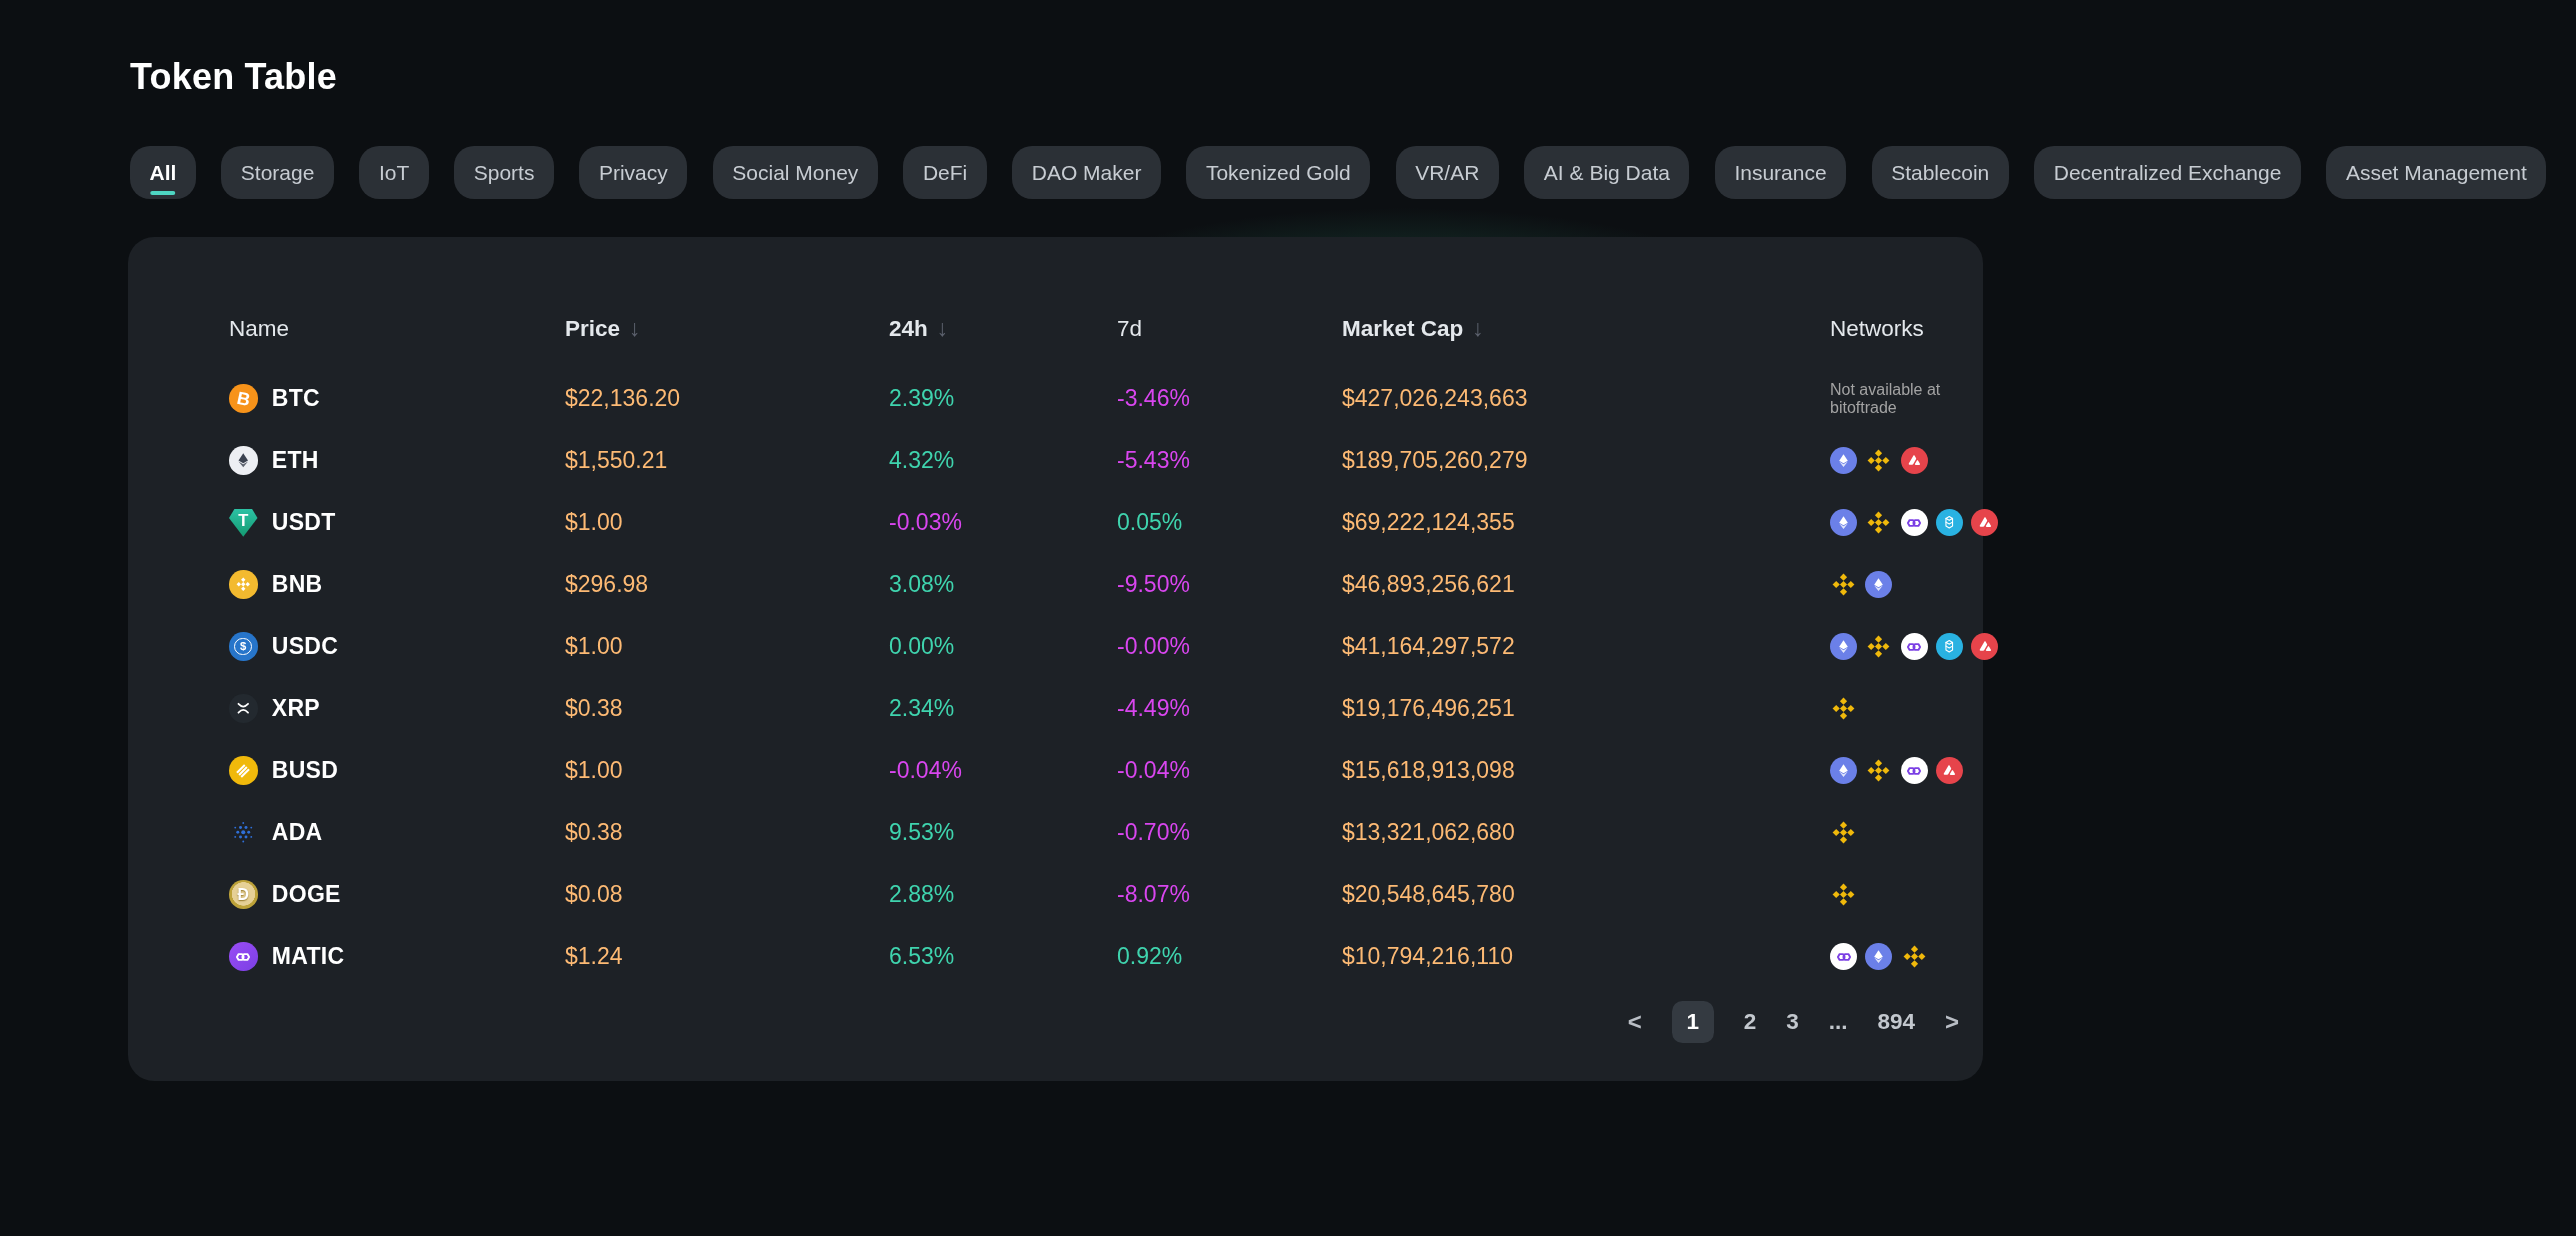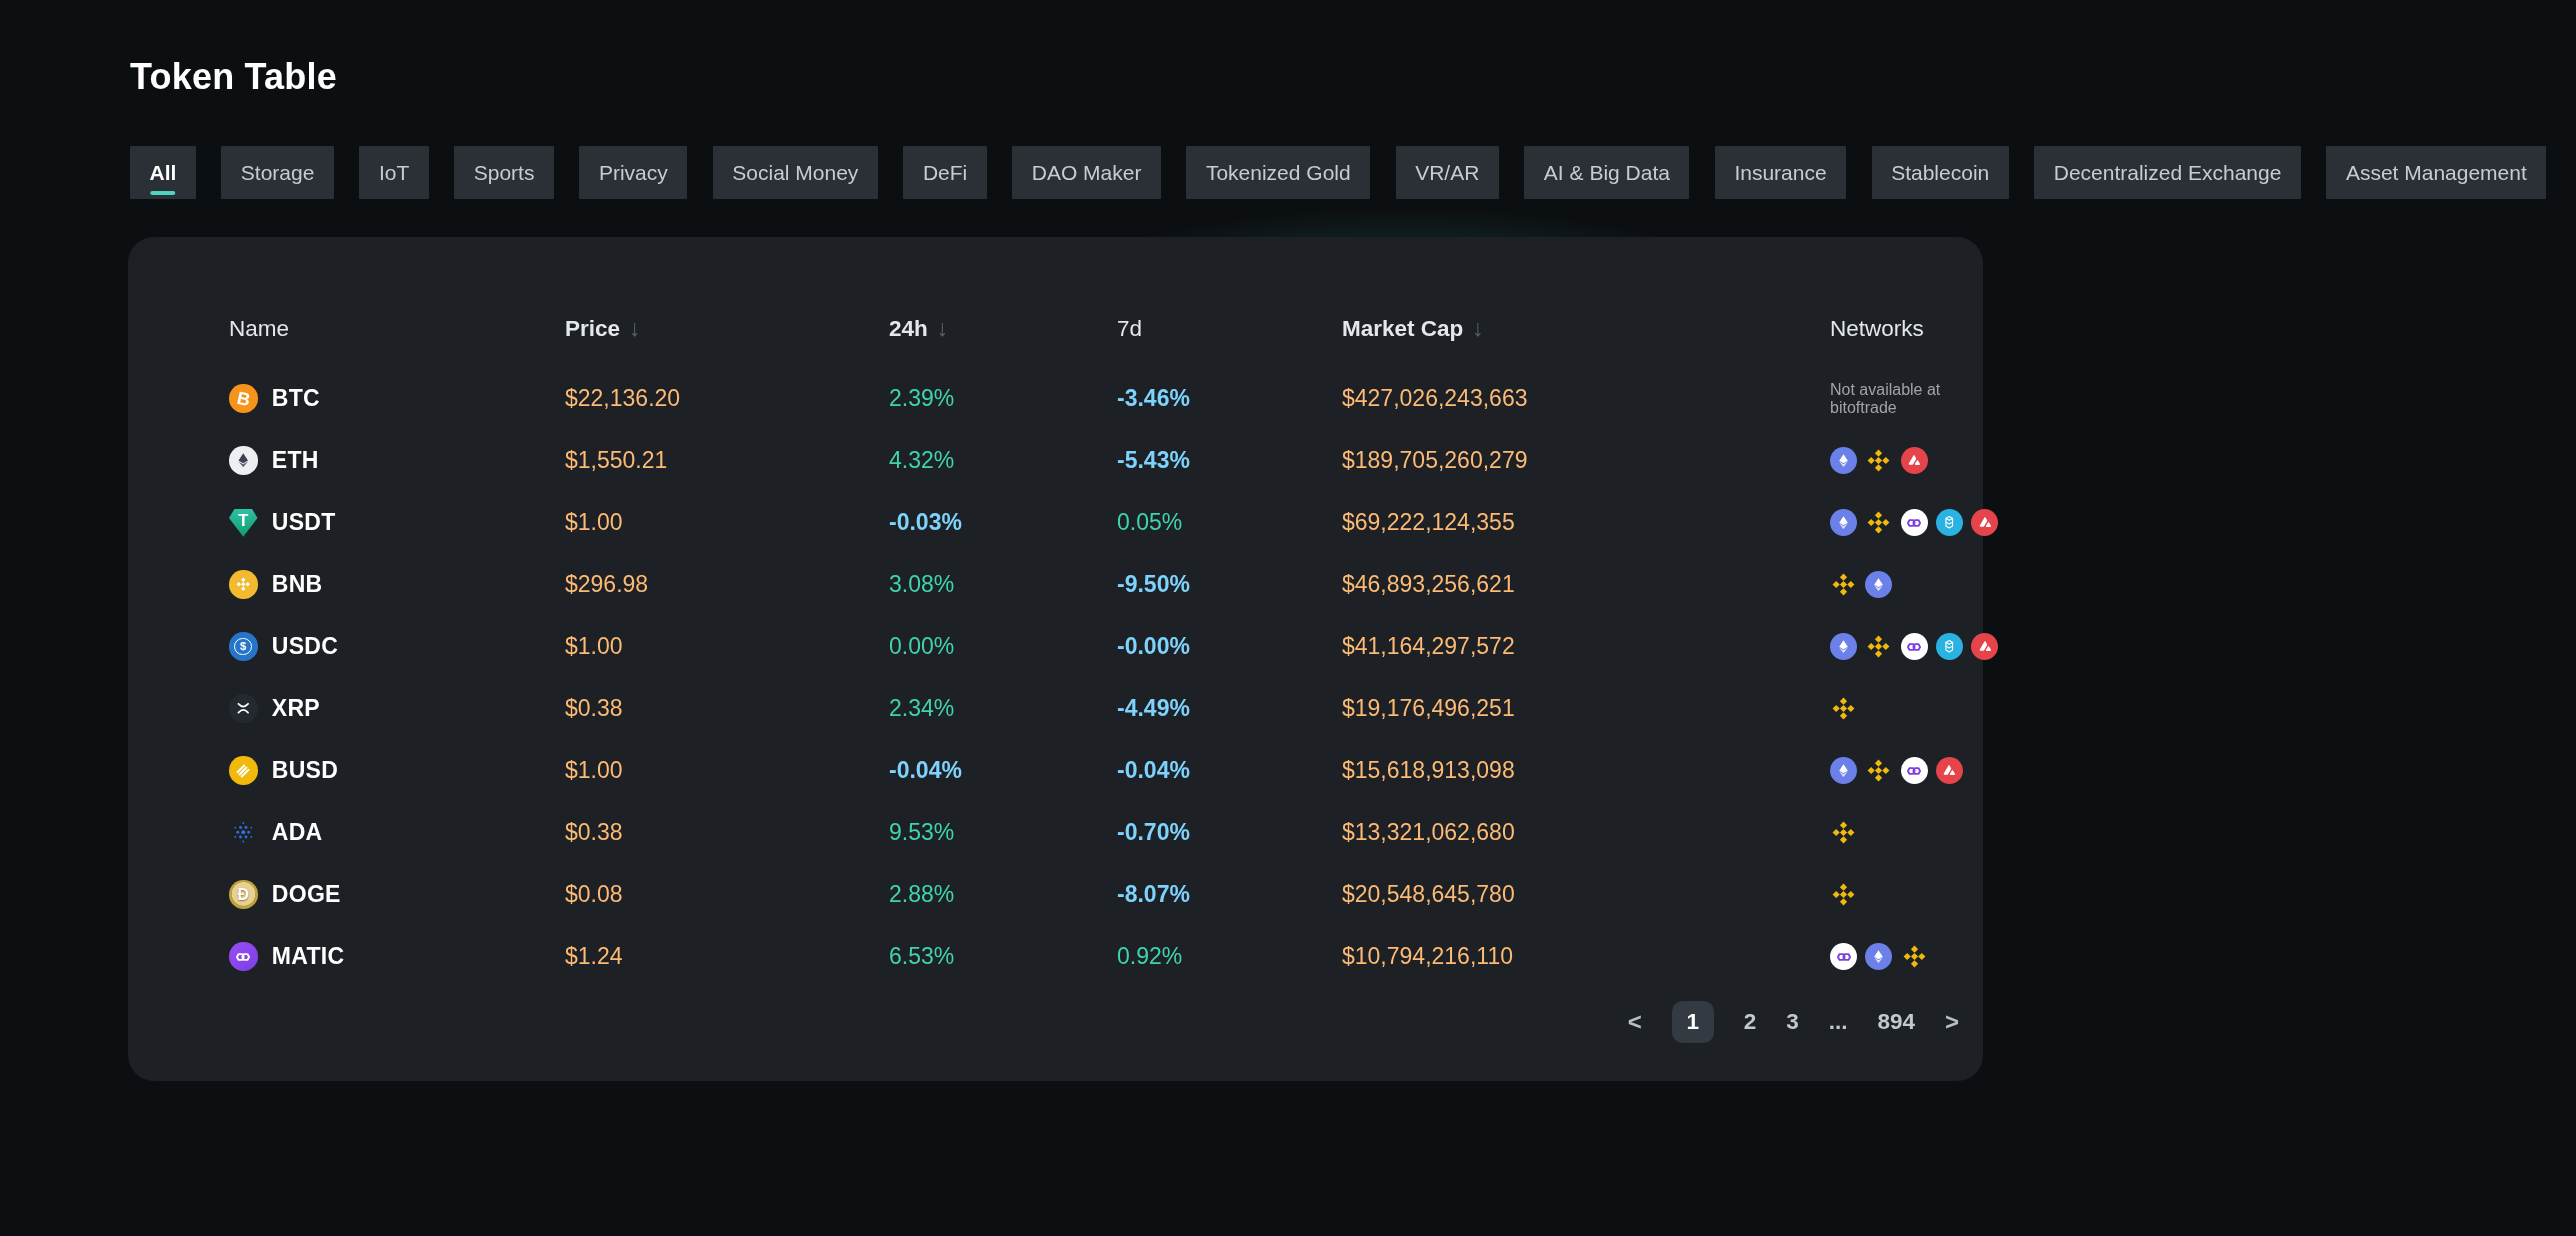--- a/index.html
+++ b/index.html
@@ -14,21 +14,21 @@
     background:radial-gradient(ellipse 52% 100% at 50% 100%, rgba(45,139,108,0.42), rgba(12,15,18,0) 72%);
     pointer-events:none;
   }
   h1.page-title{
     margin:0;padding:56px 16px 0 130px;
     font-size:36px;line-height:42px;font-weight:700;color:#ffffff;letter-spacing:0.2px;
   }
   .filters{margin:48px 0 0 130px;display:flex;flex-direction:column;gap:9.8px;position:relative;z-index:1;}
   .chip-row{display:flex;gap:25.5px;}
   .chip{
-    position:relative;height:53px;padding:0 19.5px;border:none;border-radius:1px;
+    position:relative;height:53px;padding:0 19.5px;border:none;border-radius:20px;
     background:#2b3036;color:#c7ccd2;font-size:21px;font-family:inherit;
     display:inline-flex;align-items:center;cursor:pointer;white-space:nowrap;
   }
   .chip.active{color:#ffffff;font-weight:700;}
   .chip.active::after{
     content:"";position:absolute;left:50%;transform:translateX(-50%);bottom:3.8px;
     width:25.5px;height:4.5px;border-radius:2.3px;background:#4ed5c2;
   }
   .card{
     position:relative;z-index:1;margin:38px 0 0 128px;width:1855px;height:844px;
@@ -41,21 +41,21 @@
   .thead{height:33px;margin-bottom:22.5px;font-size:22.5px;color:#e4e8ec;}
   .th{display:flex;align-items:center;gap:9px;}
   .th.sortable{cursor:pointer;font-weight:bold;}
   .sort-arrow{color:#5c616d;font-size:23px;line-height:1;}
   .trow{height:62px;}
   .name-cell{display:flex;align-items:center;gap:14.3px;}
   .symbol{font-size:23px;font-weight:600;color:#ffffff;letter-spacing:0.3px;}
   .price-cell,.mcap-cell{font-size:23px;color:#fdba74;}
   .pct{font-size:23px;}
   .pct.up{color:#3fd4ae;}
-  .pct.down{color:#7dd3fc;font-weight:bold;}
+  .pct.down{color:#d946ef;}
   .networks-cell{display:flex;align-items:center;gap:8.3px;}
   .net-note{font-size:16px;color:#a3a3a3;}
   
   .coin{width:28.5px;height:28.5px;border-radius:50%;display:inline-flex;align-items:center;justify-content:center;flex:none;}
   .coin-btc{background:#f7931a;}
   .glyph{line-height:1;}
   .glyph-b{color:#fff;font-weight:700;font-size:18px;transform:rotate(12deg);}
   .coin-eth{background:#edeff3;}
   .coin-usdt{border-radius:0;clip-path:polygon(50% 100%,0 34%,19% 3%,81% 3%,100% 34%);
     background:linear-gradient(180deg,#2dc3a6 0%,#149a71 100%);}

